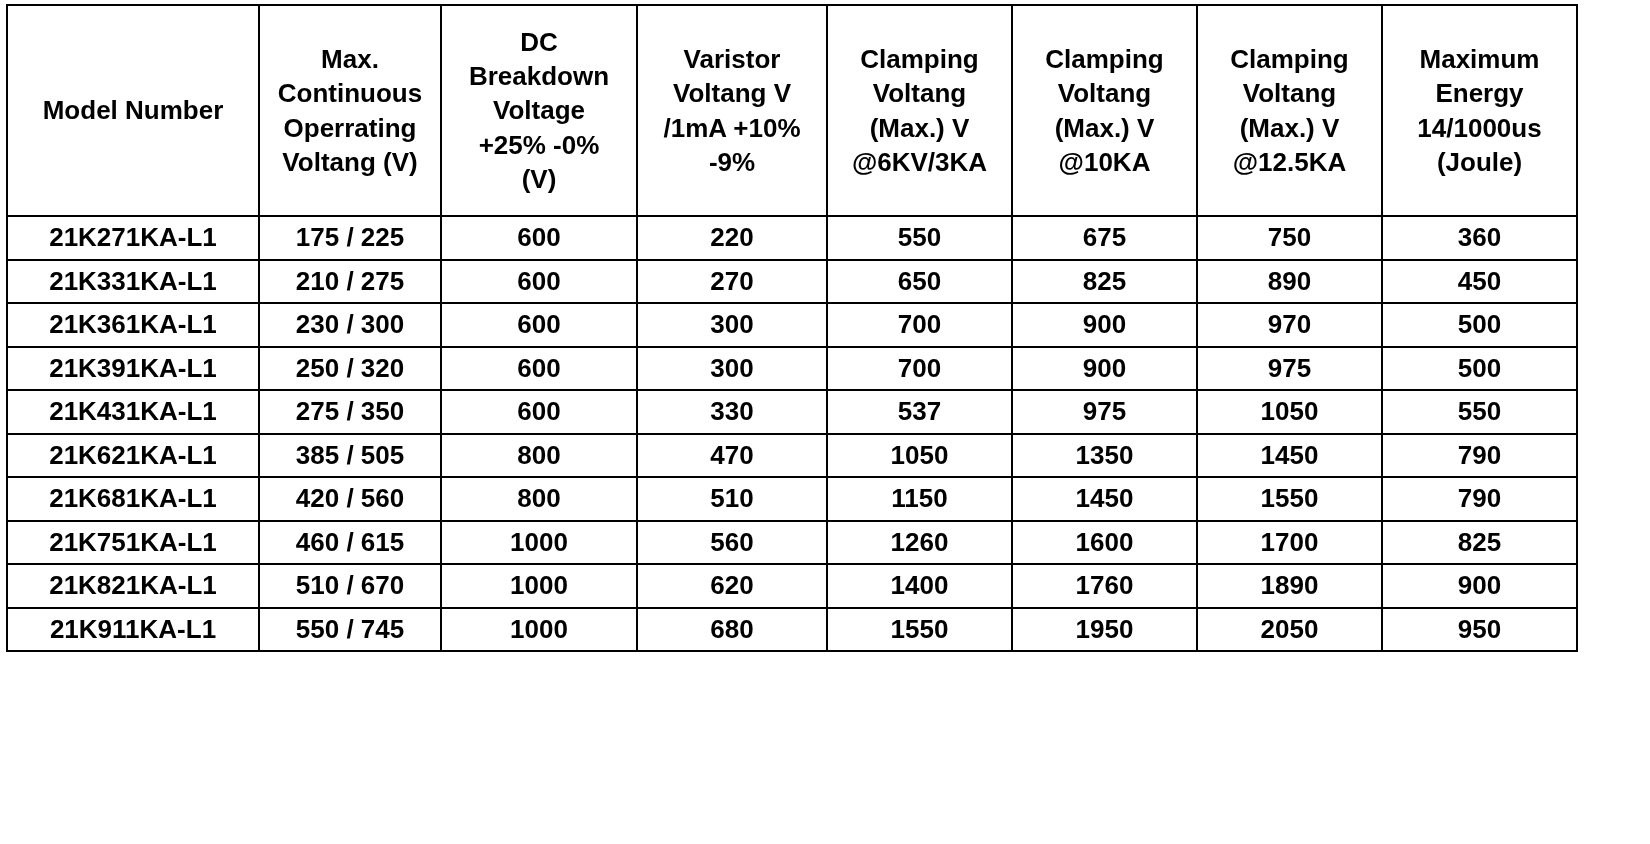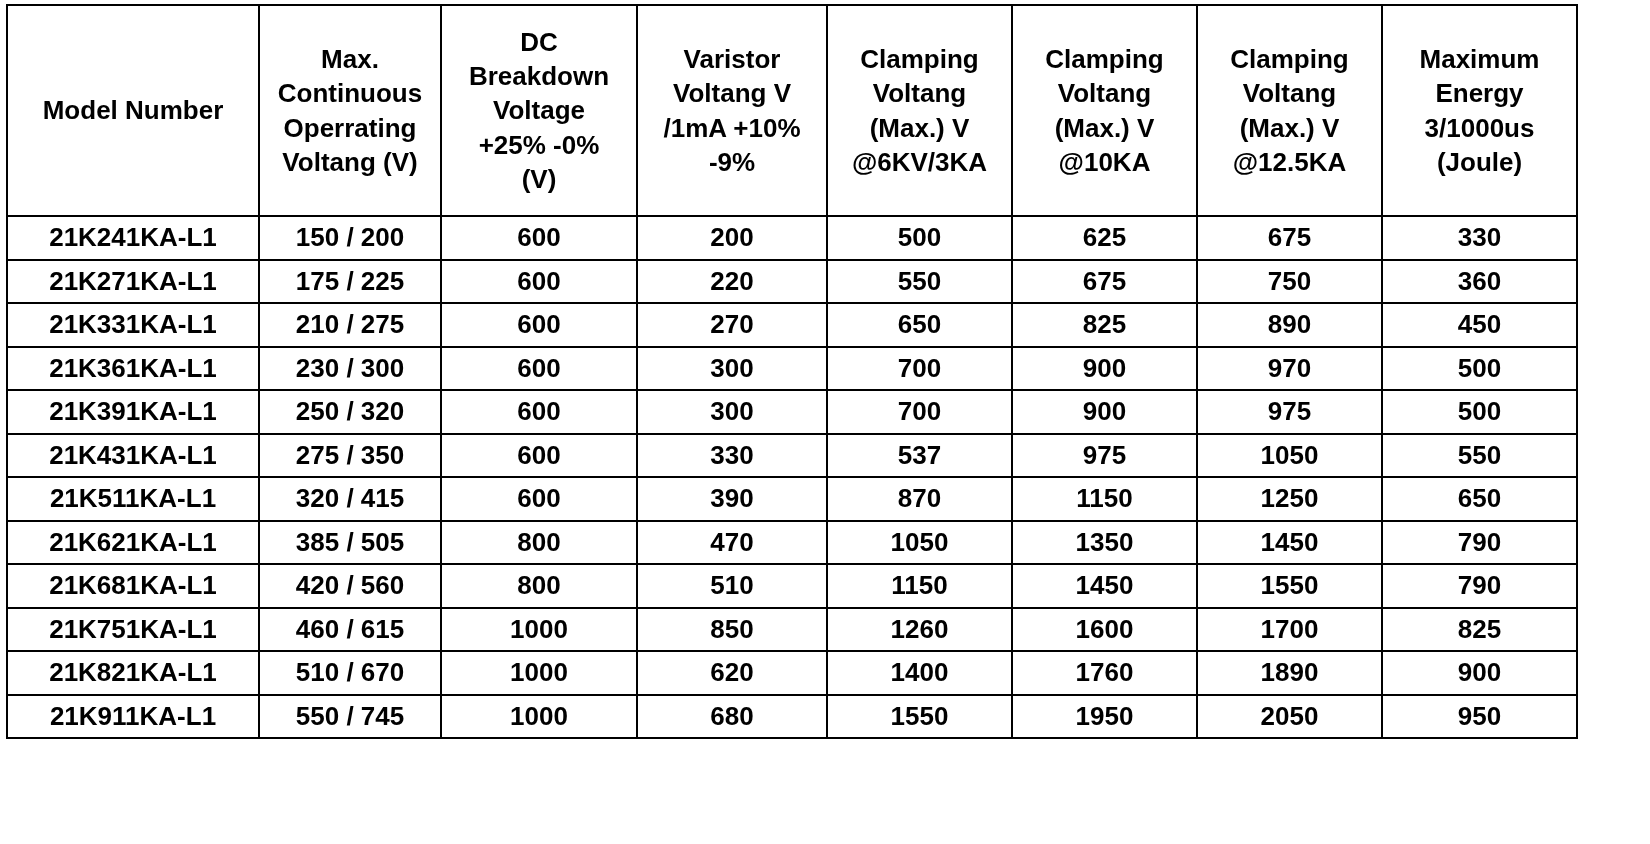--- a/index.html
+++ b/index.html
@@ -111,36 +111,26 @@
           </th>
           <th>
             <div>Clamping</div>
             <div>Voltang</div>
             <div>(Max.)  V</div>
             <div>@12.5KA</div>
           </th>
           <th>
             <div>Maximum</div>
             <div>Energy</div>
-            <div>3/1000us</div>
+            <div>14/1000us</div>
             <div>(Joule)</div>
           </th>
         </tr>
     </thead>
     <tbody>
-        <tr>
-          <td>21K241KA-L1</td>
-          <td>150 / 200</td>
-          <td>600</td>
-          <td>200</td>
-          <td>500</td>
-          <td>625</td>
-          <td>675</td>
-          <td>330</td>
-        </tr>
         <tr>
           <td>21K271KA-L1</td>
           <td>175 / 225</td>
           <td>600</td>
           <td>220</td>
           <td>550</td>
           <td>675</td>
           <td>750</td>
           <td>360</td>
         </tr>
@@ -176,30 +166,20 @@
         </tr>
         <tr>
           <td>21K431KA-L1</td>
           <td>275 / 350</td>
           <td>600</td>
           <td>330</td>
           <td>537</td>
           <td>975</td>
           <td>1050</td>
           <td>550</td>
-        </tr>
-        <tr>
-          <td>21K511KA-L1</td>
-          <td>320 / 415</td>
-          <td>600</td>
-          <td>390</td>
-          <td>870</td>
-          <td>1150</td>
-          <td>1250</td>
-          <td>650</td>
         </tr>
         <tr>
           <td>21K621KA-L1</td>
           <td>385 / 505</td>
           <td>800</td>
           <td>470</td>
           <td>1050</td>
           <td>1350</td>
           <td>1450</td>
           <td>790</td>
@@ -211,21 +191,21 @@
           <td>510</td>
           <td>1150</td>
           <td>1450</td>
           <td>1550</td>
           <td>790</td>
         </tr>
         <tr>
           <td>21K751KA-L1</td>
           <td>460 / 615</td>
           <td>1000</td>
-          <td>850</td>
+          <td>560</td>
           <td>1260</td>
           <td>1600</td>
           <td>1700</td>
           <td>825</td>
         </tr>
         <tr>
           <td>21K821KA-L1</td>
           <td>510 / 670</td>
           <td>1000</td>
           <td>620</td>

